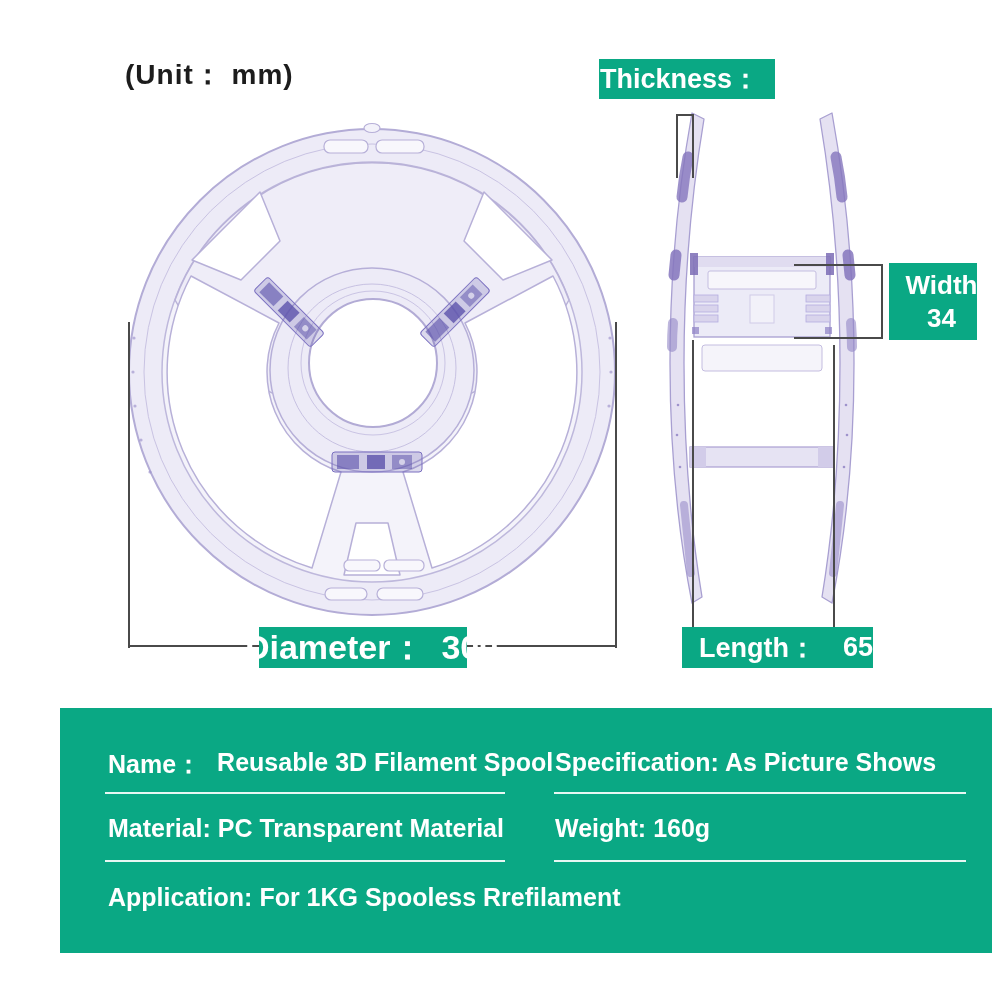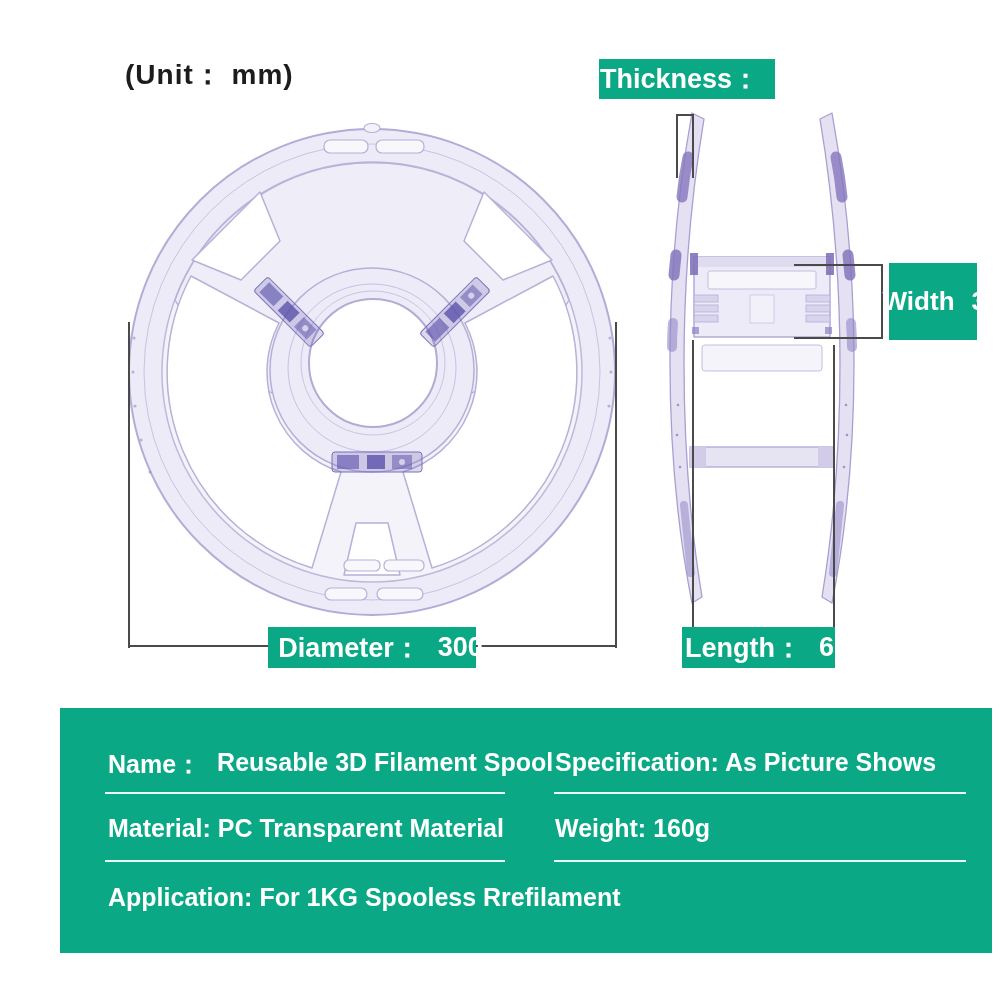--- a/index.html
+++ b/index.html
@@ -8,23 +8,23 @@
 
   
   .unit-note{position:absolute;left:98px;top:56px;font-size:28px;font-weight:bold;color:#1c1c1c;letter-spacing:1px;}
 
   
   .badge{position:absolute;background:#0aa884;color:#ffffff;font-weight:bold;
          display:flex;align-items:center;justify-content:center;}
   .badge .lbl{white-space:nowrap;padding-left:17px;}
   .badge .gap{display:inline-block;width:14px;}
   .badge-thickness{left:572px;top:59px;width:176px;height:40px;font-size:27px;}
-  .badge-diameter{left:241px;top:627px;width:208px;height:41px;font-size:27px;}
-  .badge-length{left:655px;top:627px;width:153px;height:41px;font-size:27px;}
-  .badge-width{left:862px;top:263px;width:88px;height:77px;font-size:26px;flex-direction:row;line-height:1.25;}
+  .badge-diameter{left:232px;top:627px;width:208px;height:41px;font-size:34px;}
+  .badge-length{left:655px;top:627px;width:191px;height:41px;font-size:27px;}
+  .badge-width{left:862px;top:263px;width:88px;height:77px;font-size:26px;flex-direction:column;line-height:1.25;}
 
   
   .mline{position:absolute;background:#4a4a4a;}
 
   
   .front-view{position:absolute;left:95px;top:120px;width:500px;height:505px;}
   .side-view{position:absolute;left:635px;top:105px;width:200px;height:515px;}
 
   
   .spec-panel{position:absolute;left:33px;top:708px;width:932px;height:245px;background:#0aa884;color:#ffffff;}

